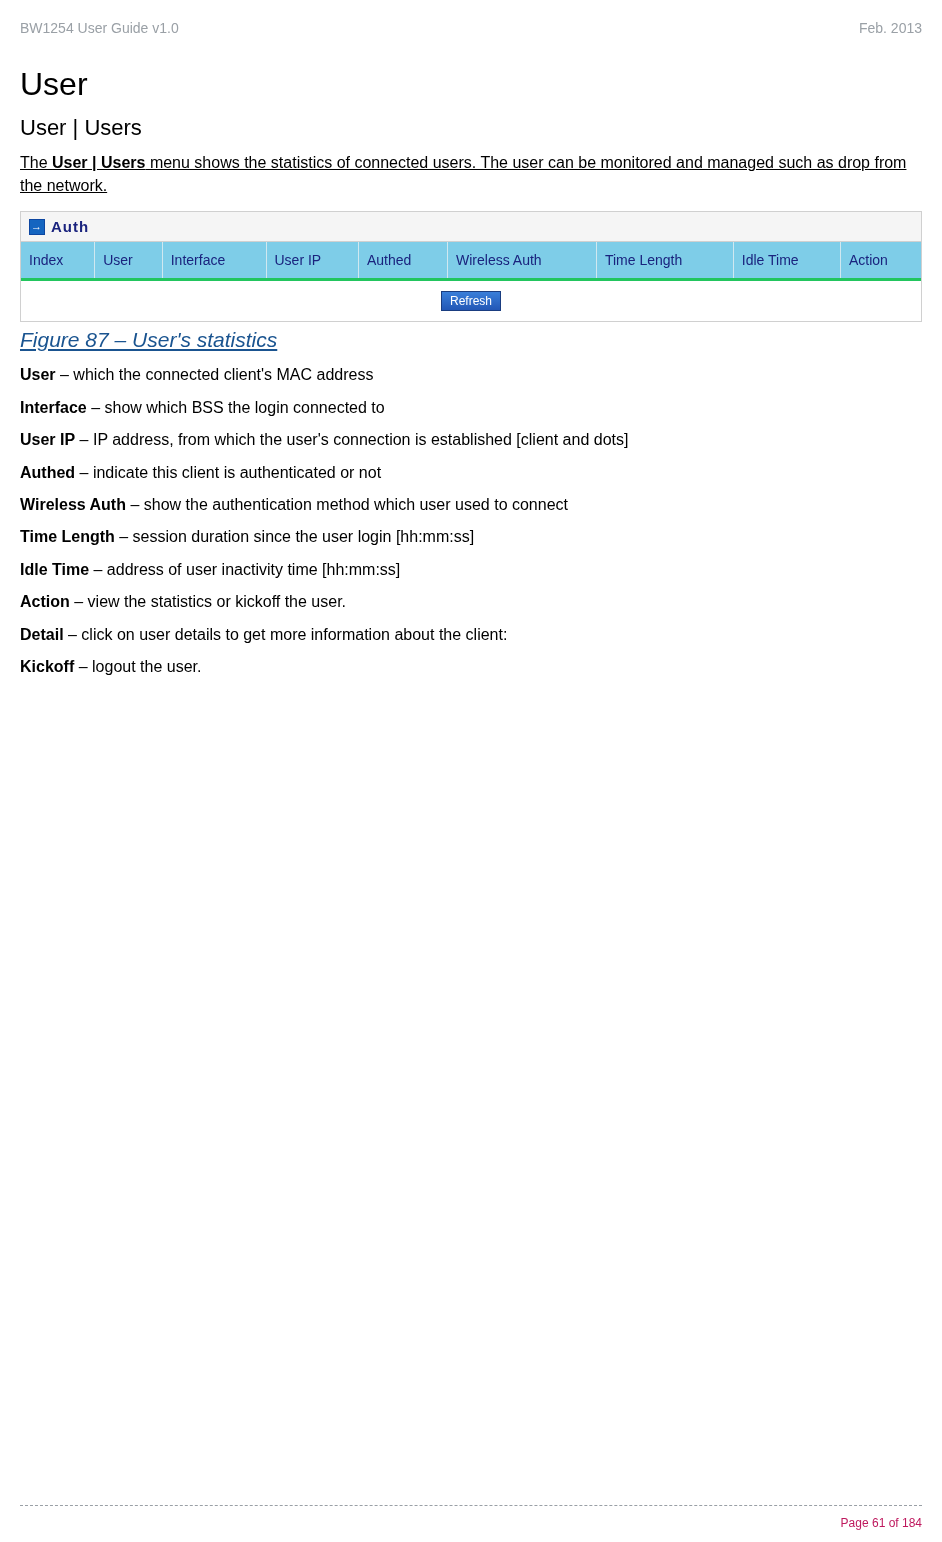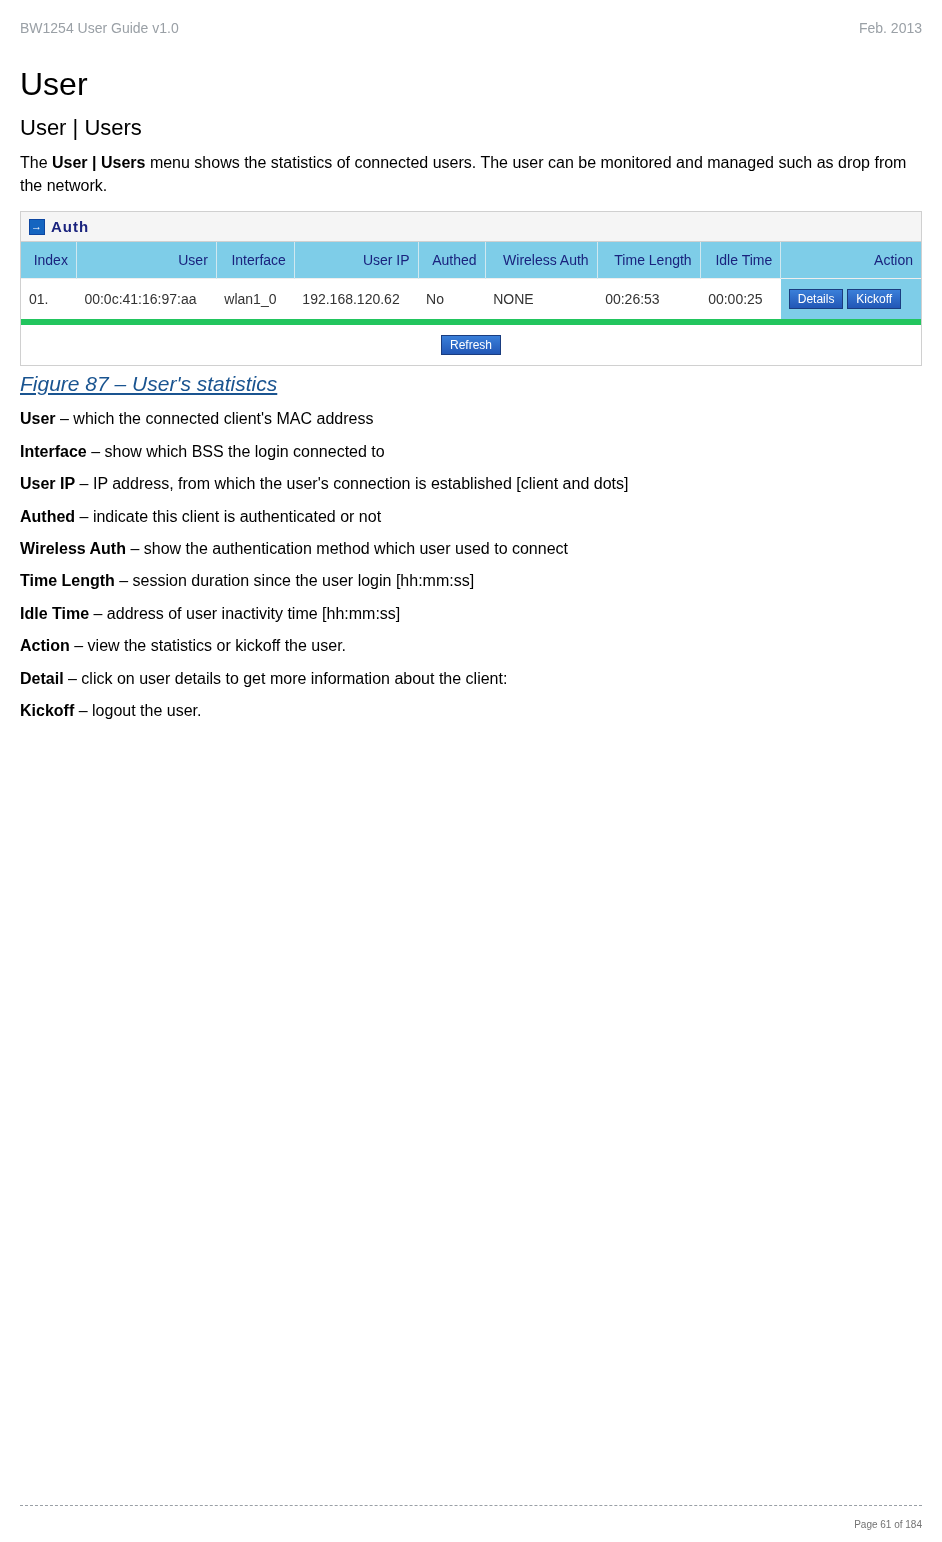--- a/index.html
+++ b/index.html
@@ -28,20 +28,21 @@
     h2 {
       font-size: 22px;
       font-weight: normal;
       margin-bottom: 10px;
       color: #000;
     }
     .intro {
       margin-bottom: 14px;
       line-height: 1.45;
       font-size: 16px;
+      text-decoration: underline;
     }
     .panel {
       border: 1px solid #d0d0d0;
       background: #f5f5f5;
       margin-bottom: 6px;
     }
     .panel-title {
       display: flex;
       align-items: center;
       gap: 6px;
@@ -67,21 +68,21 @@
     .users-table {
       width: 100%;
       border-collapse: collapse;
       font-size: 14px;
       background: #fff;
     }
     .users-table th {
       background: #7ecde8;
       color: #1a237e;
       font-weight: normal;
-      text-align: right;
+      text-align: left;
       padding: 10px 8px;
       border-left: 1px solid #d0e8f0;
       font-size: 14px;
     }
     .users-table th:first-child { border-left: none; }
     .users-table td {
       padding: 10px 8px;
       color: #333;
       border-top: 1px solid #eee;
       background: #fff;
@@ -97,21 +98,21 @@
       color: #fff;
       border: 1px solid #1a3d80;
       padding: 2px 8px;
       font-size: 12px;
       cursor: pointer;
       text-align: center;
     }
     .refresh-row td {
       text-align: center;
       background: #fff;
-      border-top: 6px solid #22c55e;
+      border-top: 3px solid #22c55e;
       text-decoration: underline;
     }
     .fig-caption {
       color: #1a5490;
       font-style: italic;
       font-size: 21px;
       margin: 6px 0 12px 0;
       text-decoration: underline;
     }
     .definition {
@@ -123,22 +124,22 @@
       position: absolute;
       bottom: 36px;
       left: 20px;
       right: 20px;
       border-top: 1px dashed #9aa0a6;
     }
     .page-num {
       position: absolute;
       bottom: 12px;
       right: 20px;
-      color: #737373;
-      font-size: 10px;
+      color: #be185d;
+      font-size: 12px;
     }
   </style>
 </head>
 <body>
 
 <div class="header-row">
   <span>BW1254 User Guide v1.0</span>
   <span>Feb.  2013</span>
 </div>
 
@@ -162,34 +163,20 @@
         <th>Interface</th>
         <th>User IP</th>
         <th>Authed</th>
         <th>Wireless Auth</th>
         <th>Time Length</th>
         <th>Idle Time</th>
         <th>Action</th>
       </tr>
     </thead>
     <tbody>
-      <tr>
-        <td>01.</td>
-        <td>00:0c:41:16:97:aa</td>
-        <td>wlan1_0</td>
-        <td>192.168.120.62</td>
-        <td>No</td>
-        <td>NONE</td>
-        <td>00:26:53</td>
-        <td>00:00:25</td>
-        <td class="action-cell">
-          <span class="btn">Details</span>
-          <span class="btn">Kickoff</span>
-        </td>
-      </tr>
       <tr class="refresh-row">
         <td colspan="9">
           <span class="btn">Refresh</span>
         </td>
       </tr>
     </tbody>
   </table>
 </div>
 
 <div class="fig-caption">Figure 87 – User's statistics</div>

